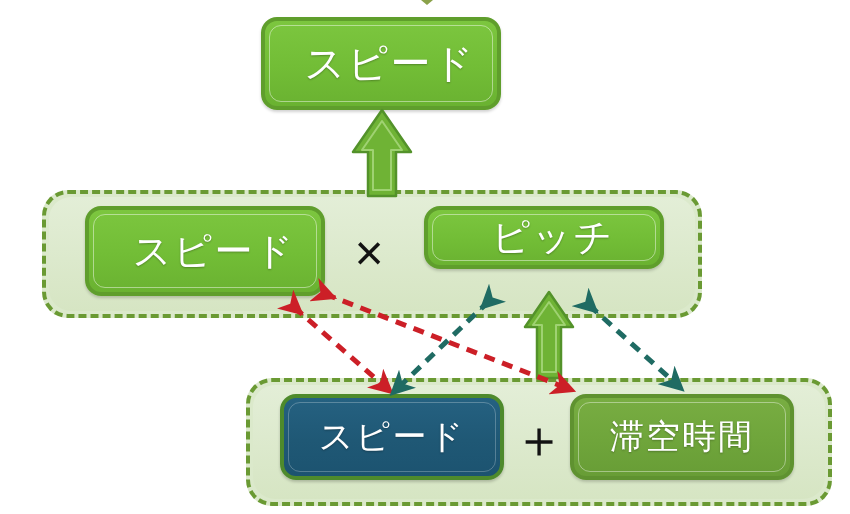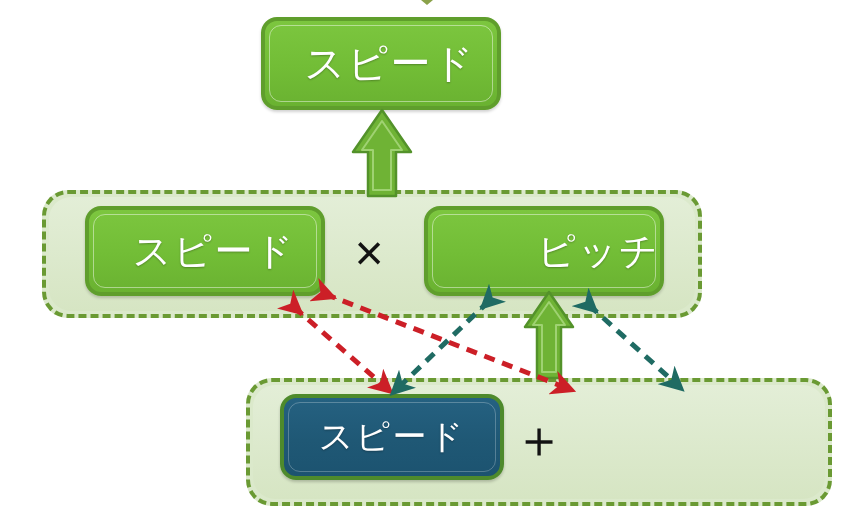--- a/index.html
+++ b/index.html
@@ -96,30 +96,34 @@
   <div class="node green" style="left:261px;top:17px;width:240px;height:93px;font-size:40px;">
     <div class="node-inner"></div>
     <span>スピード</span>
   </div>
 
   <div class="node green" style="left:85px;top:206px;width:240px;height:90px;font-size:38px;">
     <div class="node-inner"></div>
     <span>スピード</span>
   </div>
 
-  <div class="node green" style="left:424px;top:206px;width:240px;height:90px;font-size:38px;justify-content:flex-end;">
+  <div class="node green" style="left:424px;top:206px;width:240px;height:63px;font-size:38px;">
     <div class="node-inner"></div>
     <span>ピッチ</span>
   </div>
 
   <div class="node blue" style="left:280px;top:394px;width:224px;height:86px;font-size:34px;">
     <div class="node-inner"></div>
     <span>スピード</span>
   </div>
 
+  <div class="node olive" style="left:570px;top:394px;width:224px;height:86px;font-size:34px;">
+    <div class="node-inner"></div>
+    <span>滞空時間</span>
+  </div>
 
   <div class="op" style="left:347px;top:228px;width:44px;height:50px;font-size:50px;text-align:center;">×</div>
 
   <div class="op" style="left:513px;top:413px;width:50px;height:54px;font-size:52px;text-align:center;">＋</div>
 
   <svg id="arrows" viewBox="0 0 850 514" xmlns="http://www.w3.org/2000/svg">
     <defs>
       <marker id="redHead" markerWidth="5" markerHeight="5" refX="2.4" refY="2.5" orient="auto">
         <path d="M0,0 L5,2.5 L0,5 L1.4,2.5 Z" fill="#cc1f27"></path>
       </marker>

